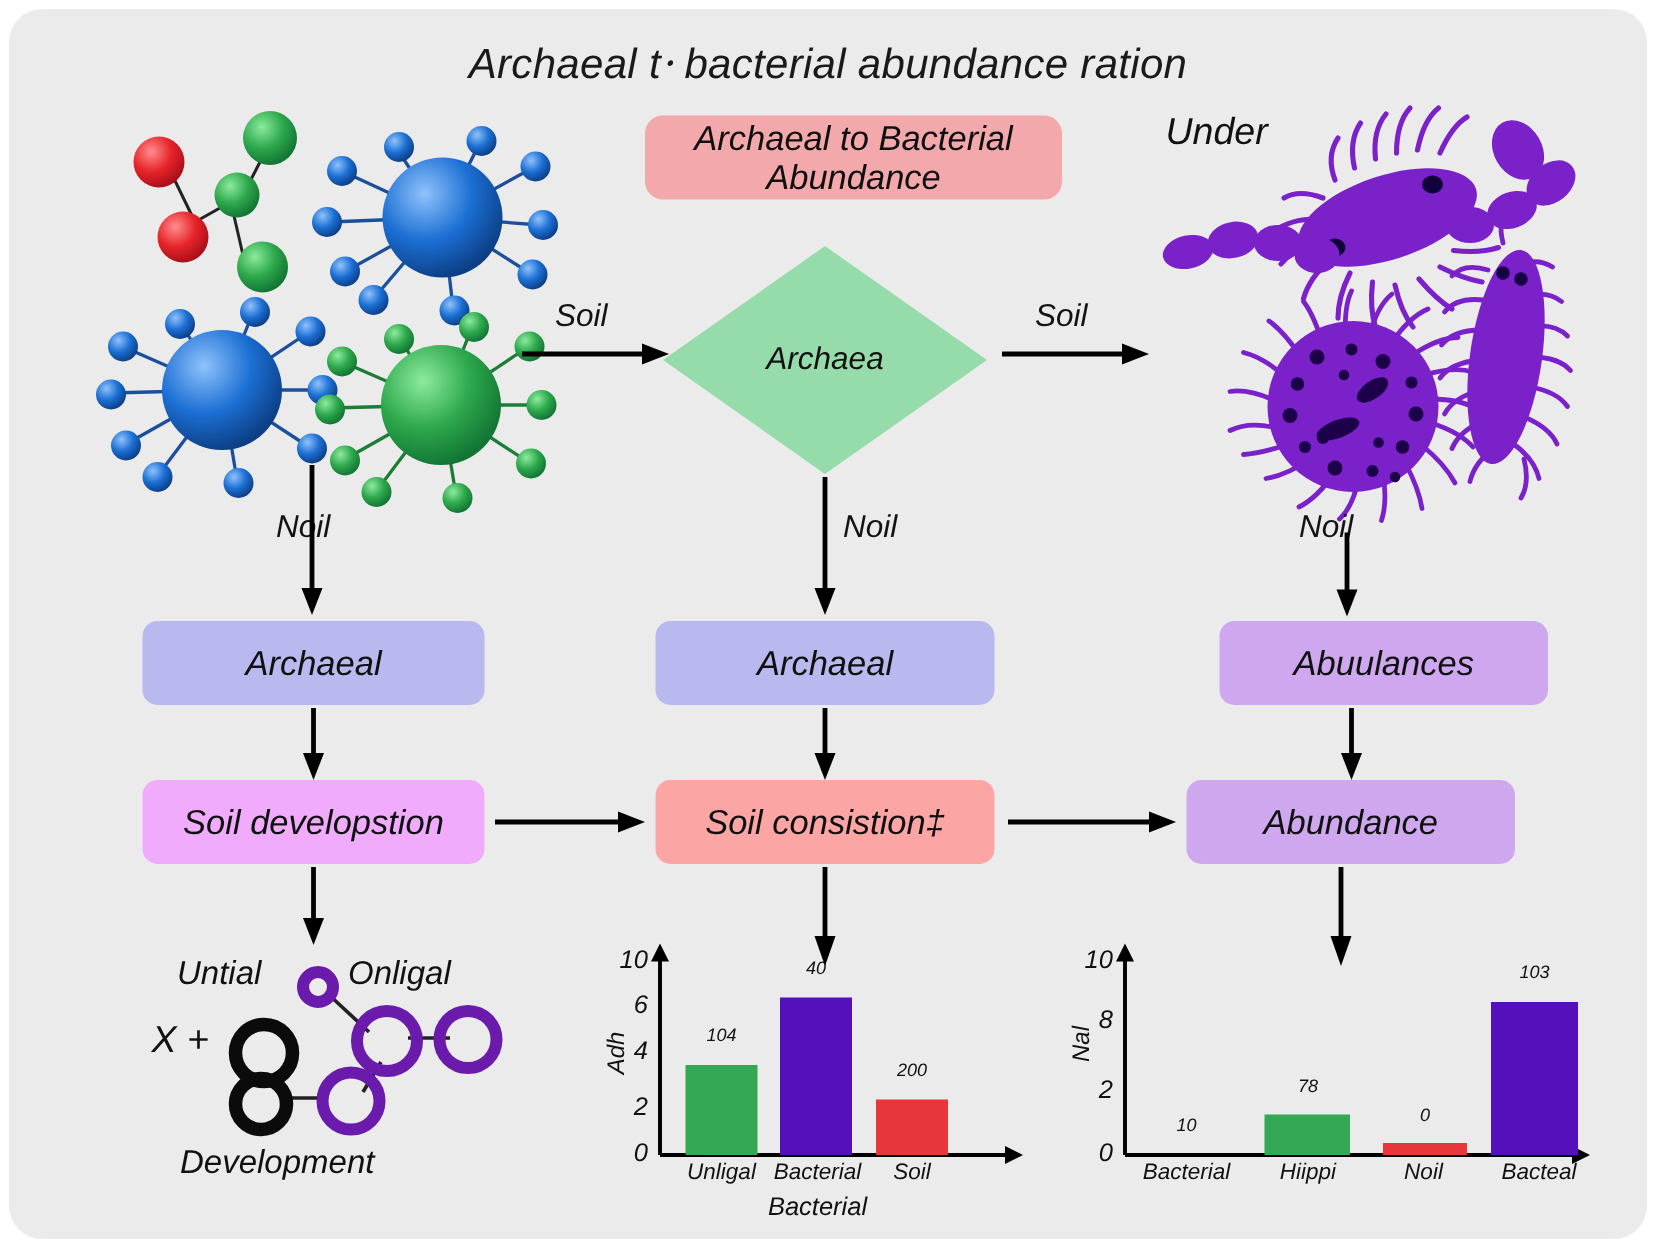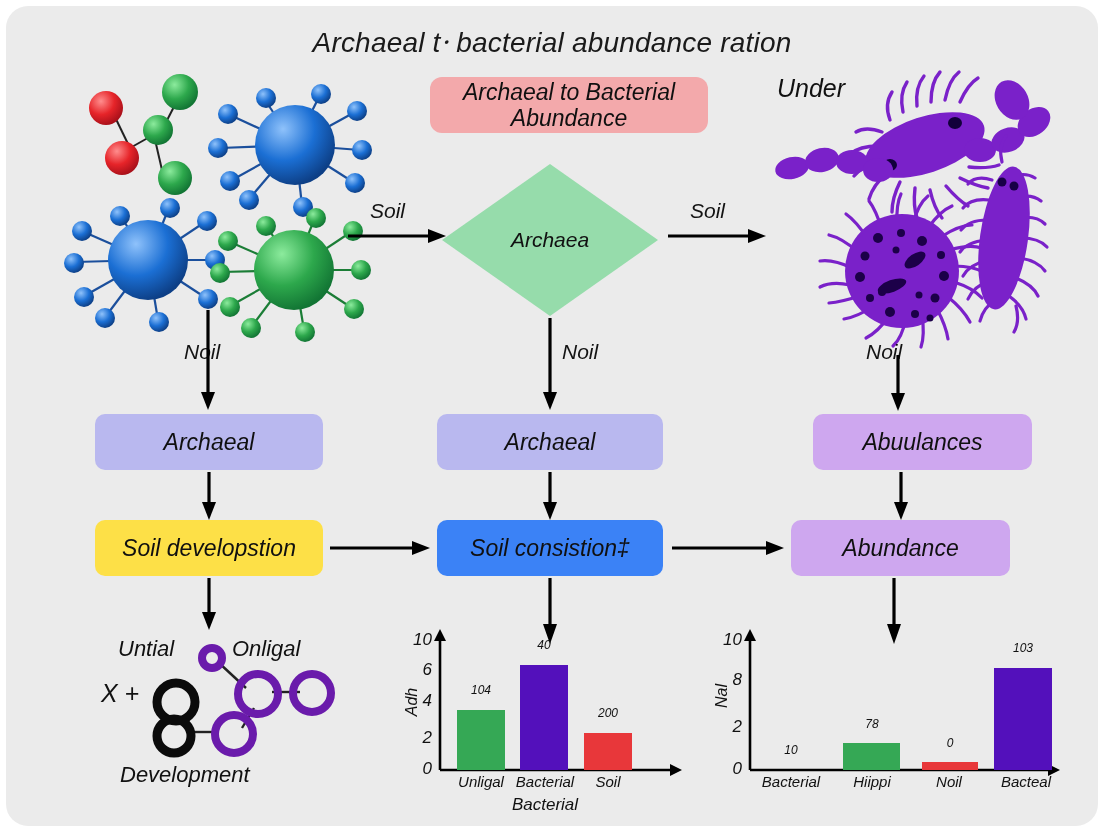--- a/index.html
+++ b/index.html
@@ -42,22 +42,22 @@
     align-items: center;
     justify-content: center;
     border-radius: 10px;
     font-size: 23px;
     color: #101010;
     text-align: center;
     line-height: 1.15;
   }
   .node.red   { background: #f3a9ab; border-radius: 12px; }
   .node.lav   { background: #b9b8ef; }
-  .node.green { background: #fde047; }
-  .node.blue  { background: #3b82f6; }
+  .node.green { background: #f0abfc; }
+  .node.blue  { background: #fca5a5; }
   .node.violet{ background: #cea7ef; }
 
   
   #diamond-wrap { left: 442px; top: 164px; width: 216px; height: 152px; }
   #diamond-shape {
     width: 100%; height: 100%;
     background: #96dcab;
     clip-path: polygon(50% 0%, 100% 50%, 50% 100%, 0% 50%);
   }
   #diamond-label {

